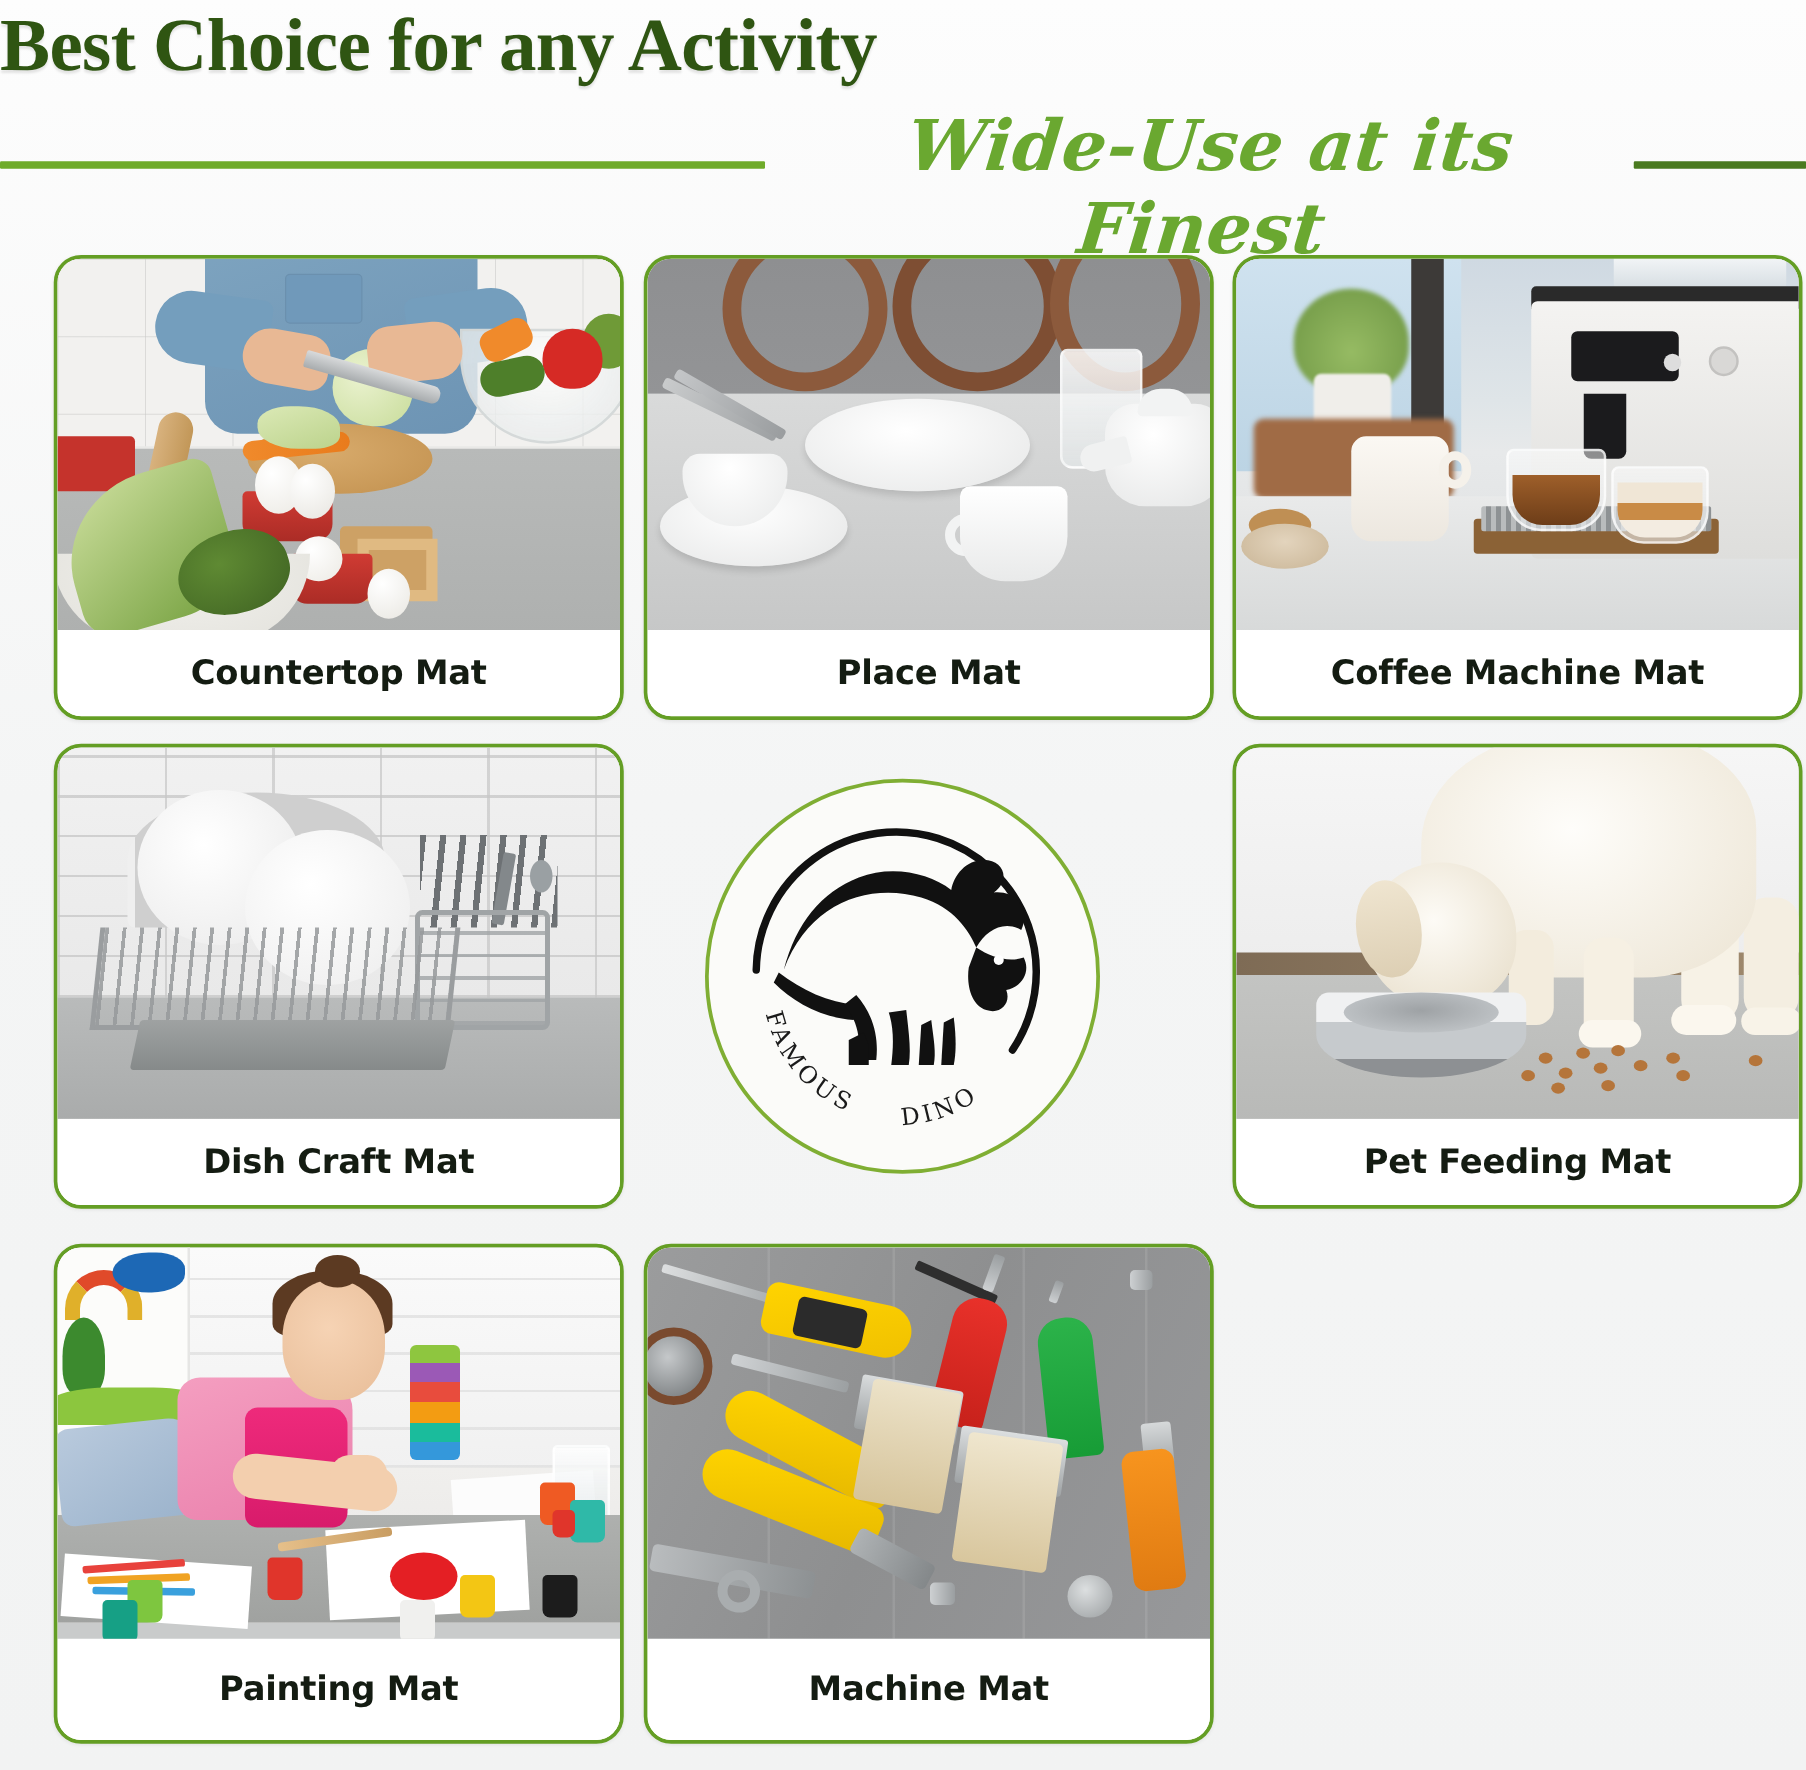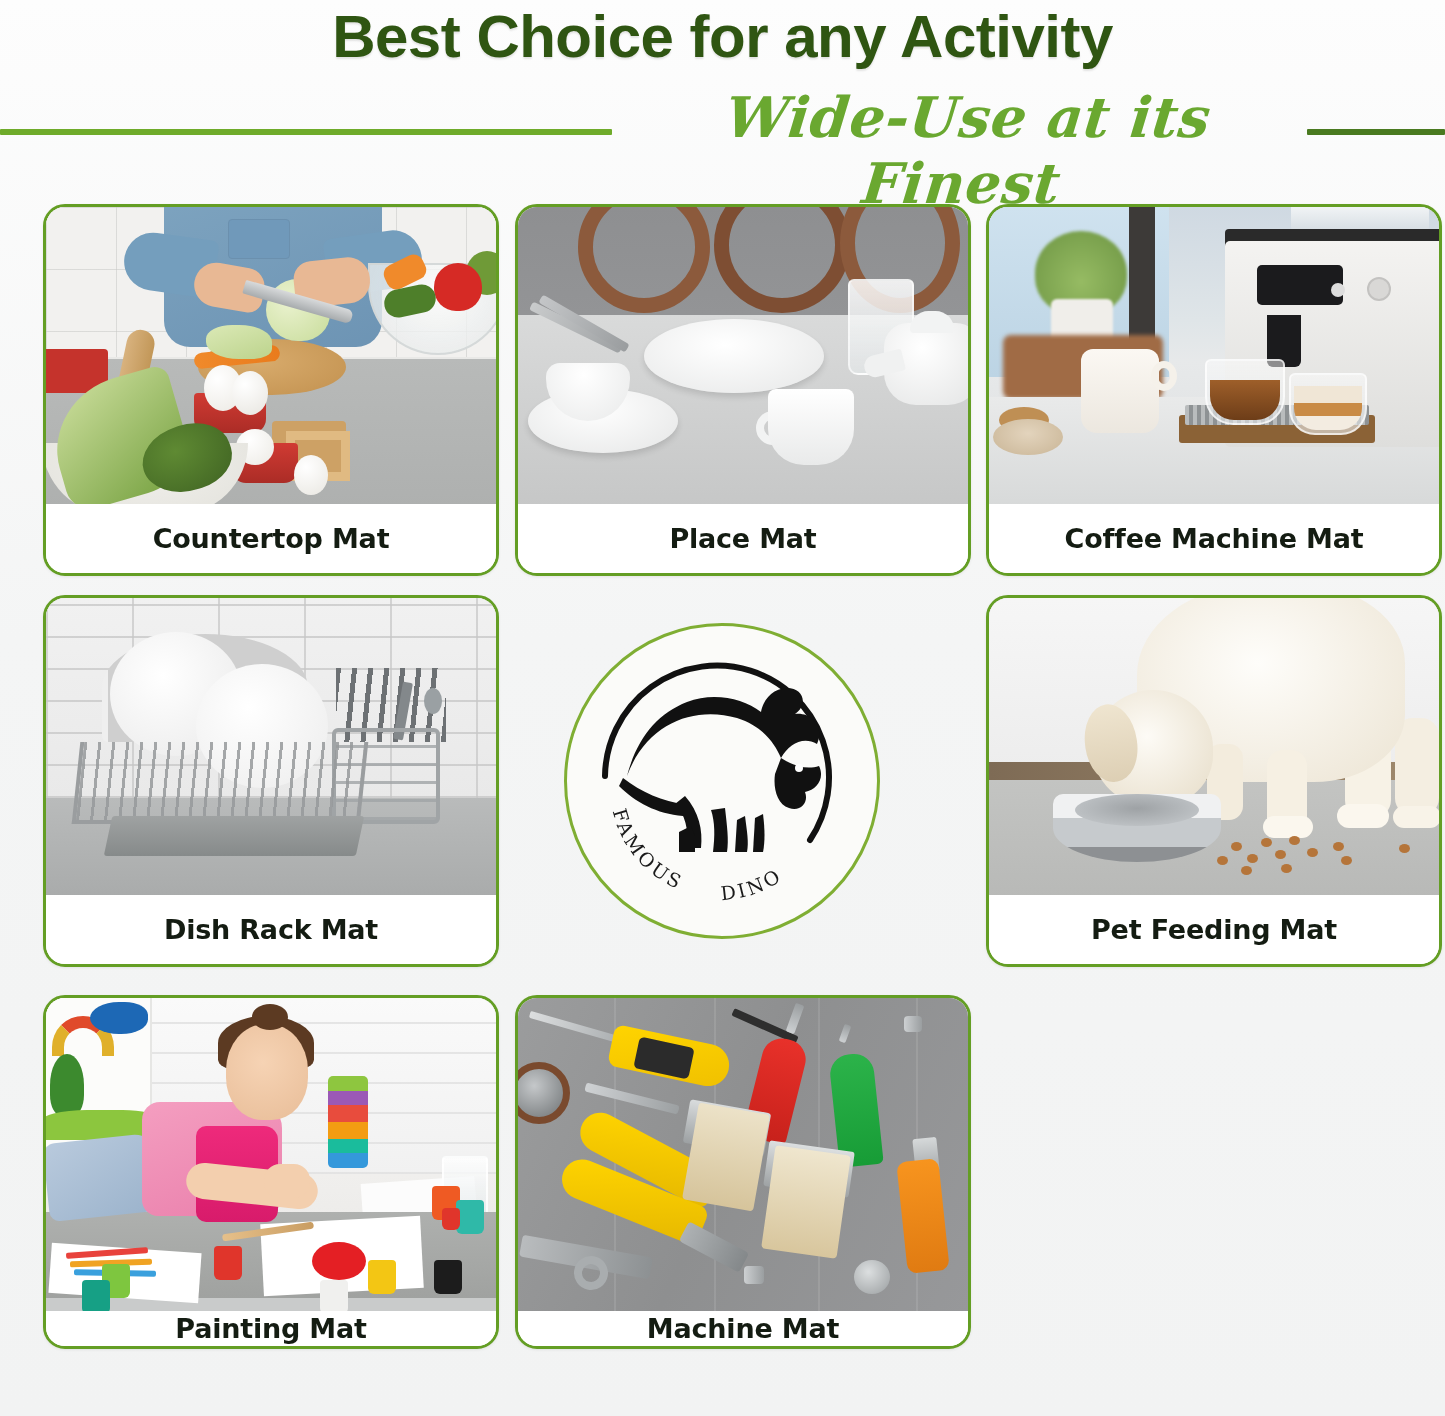--- a/index.html
+++ b/index.html
@@ -22,26 +22,26 @@
   
   .header {
     position: relative;
     width: 1445px;
     height: 190px;
   }
   .title {
     position: absolute;
     top: 2px;
     left: 0; right: 0;
-    text-align: center;
+    text-align: left;
     font-size: 60px;
     font-weight: 700;
     letter-spacing: -0.5px;
     color: #2f5512;
-    font-family: Liberation Sans, sans-serif;
+    font-family: Liberation Serif, serif;
     text-shadow: 0 2px 2px rgba(0,0,0,0.10);
   }
   .subrow {
     position: absolute;
     top: 88px;
     left: 0;
     width: 1445px;
     height: 82px;
   }
   .rule-left {
@@ -91,21 +91,21 @@
     width: 456px;
     border: 3px solid #649e24;
     border-radius: 22px;
     background: #ffffff;
     overflow: hidden;
     box-shadow: 0 1px 3px rgba(0,0,0,0.07);
     margin-left: 21px;
   }
   .card.r1 { height: 372px; }
   .card.r2 { height: 372px; }
-  .card.r3 { height: 354px; }
+  .card.r3 { height: 400px; }
 
   .c1 { left: 0px; }
   .c2 { left: 472px; }
   .c3 { left: 943px; }
   .row1 { top: 0px; }
   .row2 { top: 391px; }
   .row3 { top: 791px; }
 
   .photo {
     position: relative;
@@ -471,21 +471,21 @@
             <div class="ob dr-plateA"></div>
             <div class="ob dr-plateB"></div>
           <div class="ob dr-cut"></div>
             <div class="ob dr-fork"></div>
             <div class="ob dr-spoon"></div>
           <div class="ob dr-basket"></div>
           <div class="ob dr-rack"></div>
             <div class="ob dr-tray"></div>
         </div>
       </div>
-      <div class="caption">Dish Rack Mat</div>
+      <div class="caption">Dish Craft Mat</div>
     </div>
 
     <div class="logo-cell">
       <div class="logo-circle">
         <svg class="logo-svg" viewBox="0 0 310 310">
           <path d="M38 150 A112 112 0 1 1 243 214" fill="none" stroke="#111" stroke-width="6" stroke-linecap="round"></path>
           <path d="M60 150 C80 96 128 80 170 92 C196 100 208 118 214 132
                    C222 118 236 110 250 118 C258 100 244 86 228 88
                    C242 78 236 62 220 62 C206 62 196 74 194 86
                    C176 72 146 66 120 76 C90 88 70 112 60 150 Z" fill="#111"></path>

